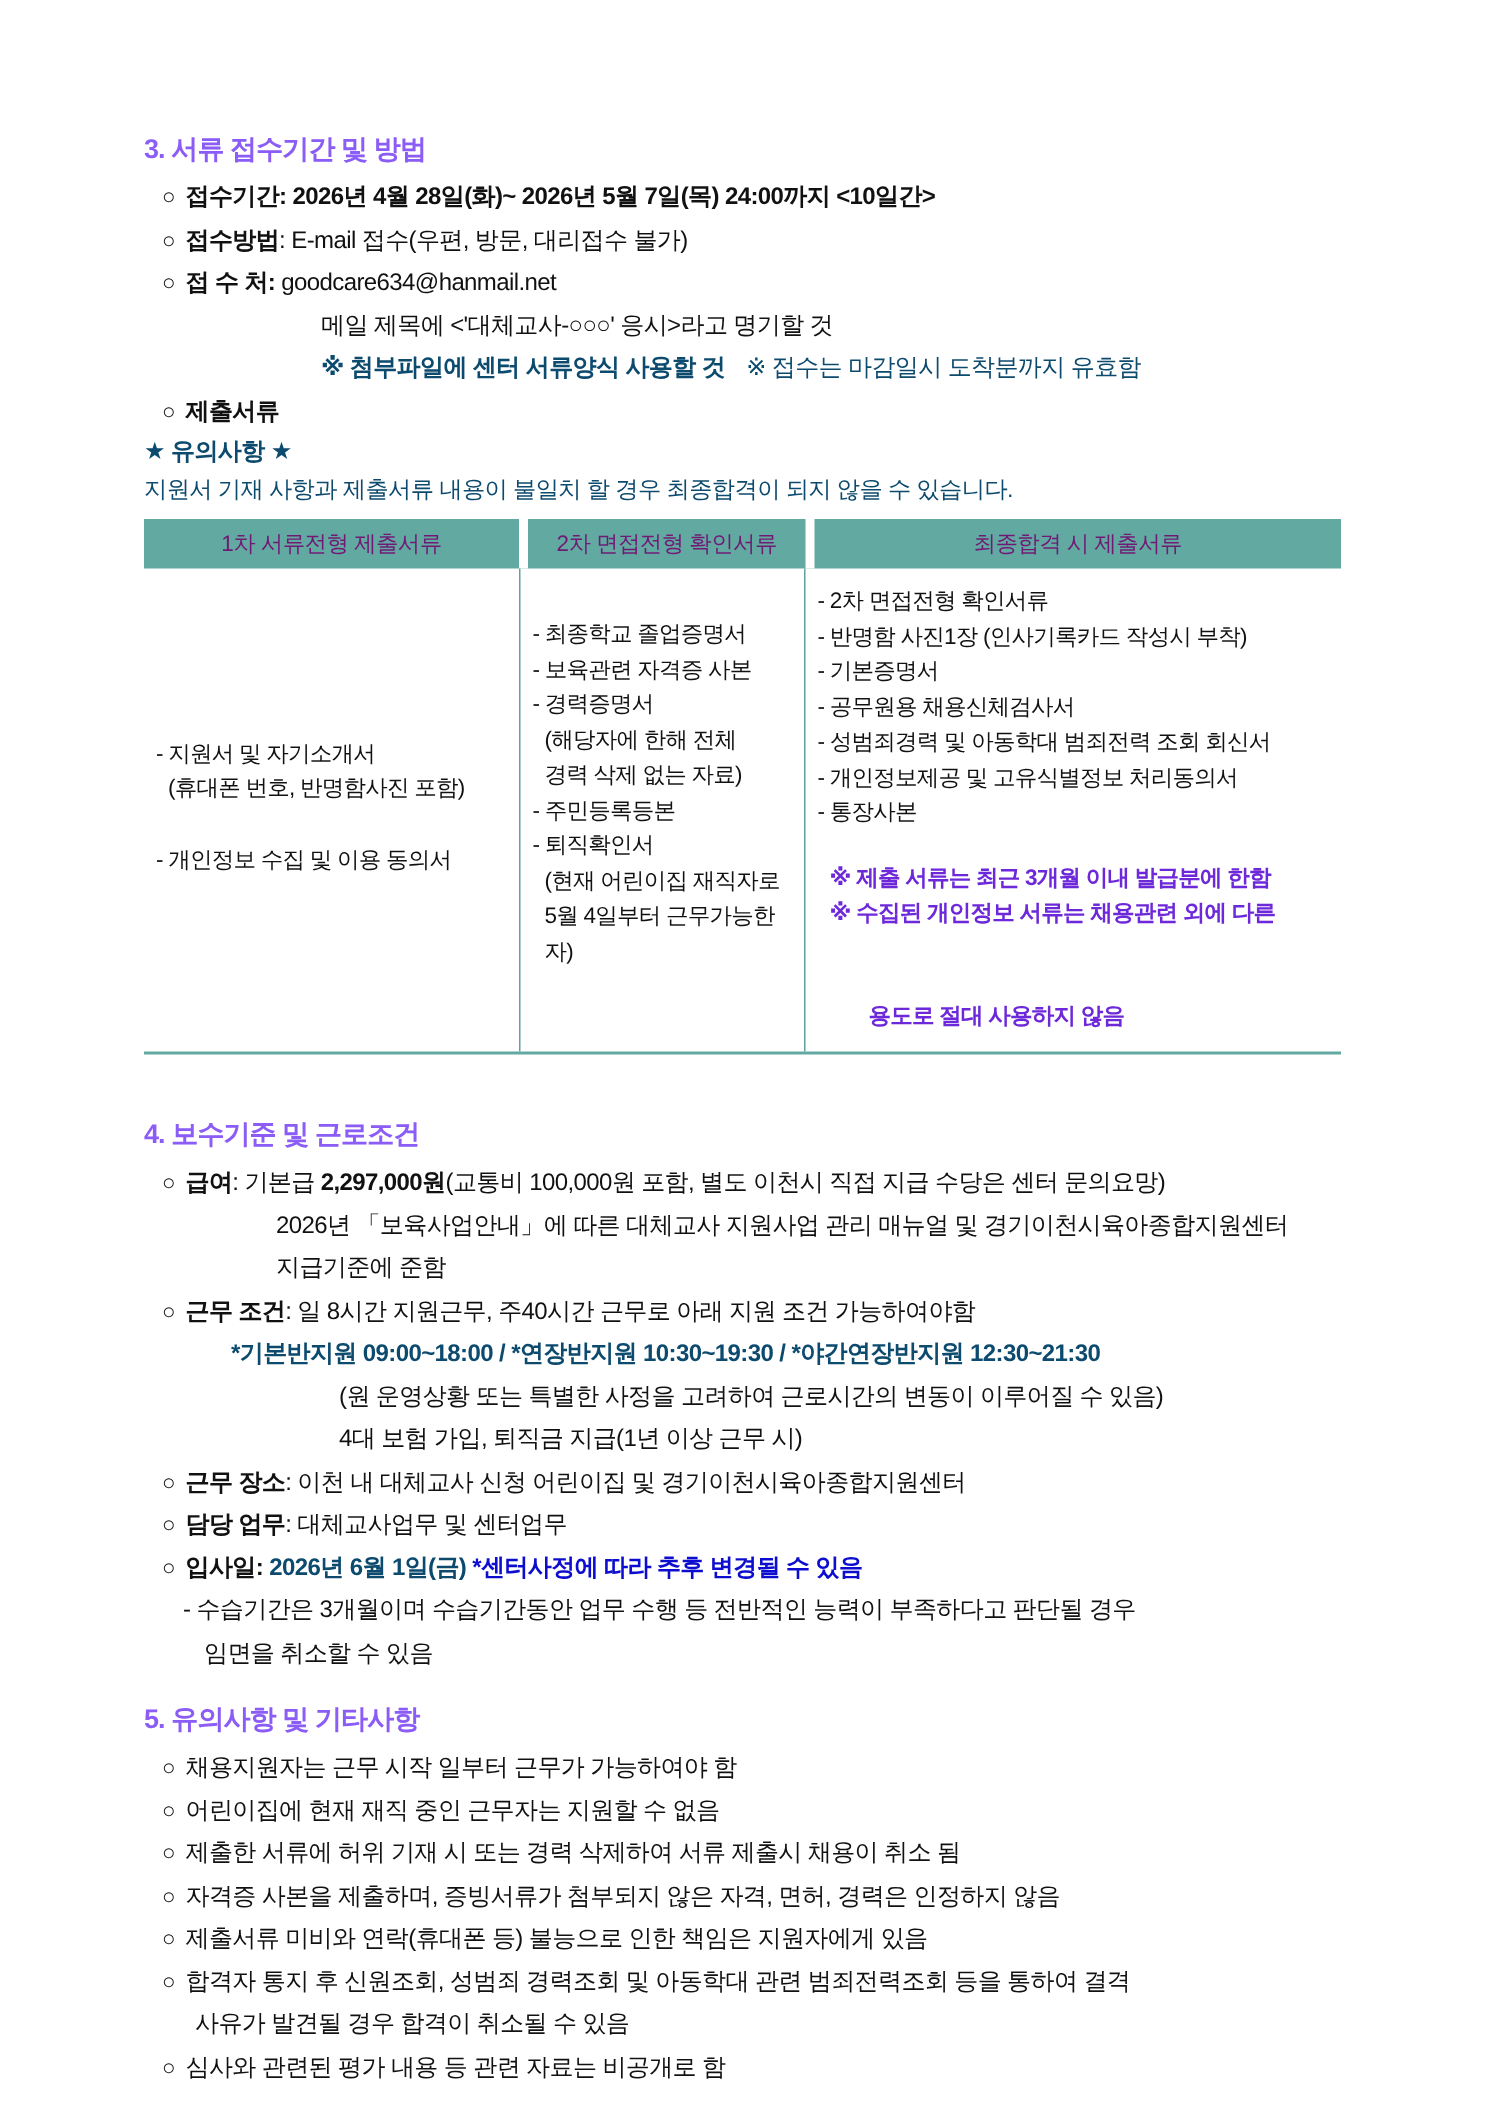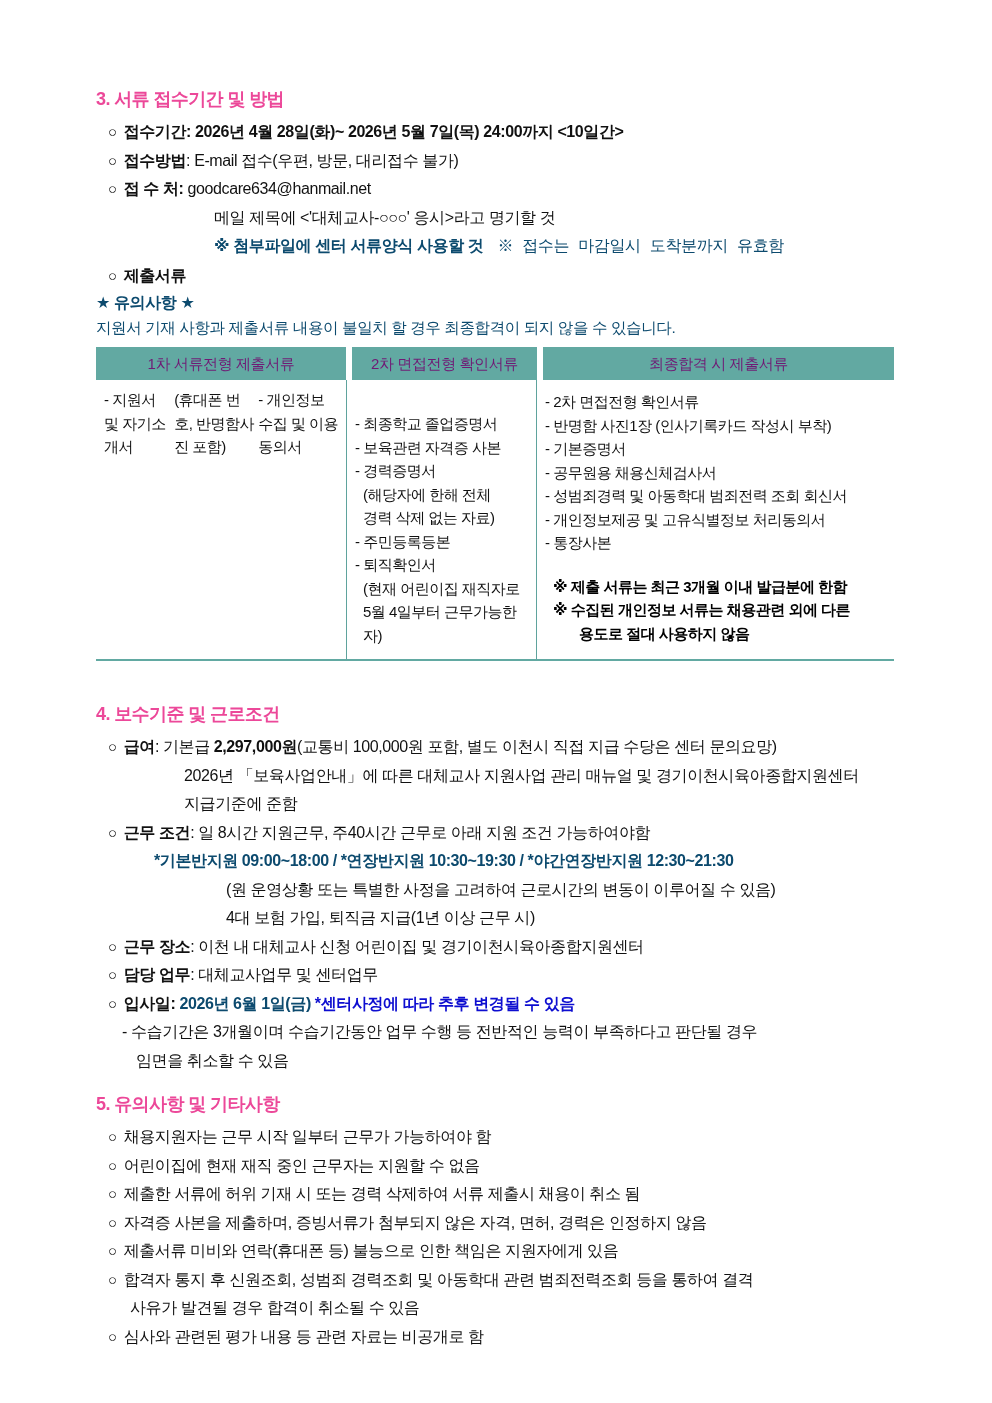--- a/index.html
+++ b/index.html
@@ -1,20 +1,20 @@
 <!DOCTYPE html>
 <html><head>
 <meta charset="utf-8">
 <style>
   * { margin:0; padding:0; box-sizing:border-box; }
   html,body { width:992px; height:1403px; background:#ffffff; overflow:hidden; }
   body { font-family:"Liberation Sans","DejaVu Sans",sans-serif; color:#111; position:relative; }
   .doc { position:absolute; left:96px; top:86px; width:806px; }
 
-  .h { font-size:18px; font-weight:700; letter-spacing:-0.6px; line-height:26px; color:#ec4899; }
+  .h { font-size:18px; font-weight:700; letter-spacing:-0.6px; line-height:26px; color:#8b5cf6; }
   .line { font-size:16px; line-height:28.5px; letter-spacing:-0.4px; white-space:nowrap; }
   .bl { padding-left:12px; }
   .bullet { display:inline-block; margin-right:7px; font-size:15px; }
   .b { font-weight:700; }
   .red { color:#0c4a6e; }
   .blue { color:#0d0dd0; }
   .sub { padding-left:118px; }
   .shift { padding-left:58px; }
   .paren { padding-left:130px; }
   .salcont { padding-left:88px; }
@@ -25,28 +25,28 @@
   .caution-text { font-size:15.5px; line-height:23px; letter-spacing:-0.4px; }
 
   
   .table { width:798px; margin-top:8px; }
   .thead { display:flex; background:#62a9a2; height:33px; }
   .th { font-size:15px; line-height:33px; text-align:center; letter-spacing:-0.4px; color:#701a75; }
   .th + .th { border-left:6px solid #ffffff; }
   .th1 { width:250px; } .th2 { width:191px; } .th3 { width:357px; }
   .tbody { display:flex; border-bottom:2px solid #62a9a2; min-height:266px; }
   .td { font-size:15px; line-height:23.5px; letter-spacing:-0.5px; padding:8px 4px 12px 8px; }
-  .td1 { width:250px; display:flex; flex-direction:row; justify-content:space-between; }
+  .td1 { width:250px; display:flex; flex-direction:column; justify-content:center; }
   .td2 { width:191px; border-left:1px solid #5fa39d; border-right:1px solid #5fa39d; padding-top:32px; }
   .td3 { width:357px; padding-top:10px; }
   .t-ind { padding-left:8px; }
   .gap24 { height:24px; }
   .gap20 { height:20px; }
-  .notes { font-weight:700; color:#000000; padding-left:8px; }
-  .notes .n-ind { padding-left:26px; }
+  .notes { font-weight:700; color:#6d28d9; padding-left:8px; }
+  .notes .n-ind { padding-left:26px;margin-top:45px; }
 
   .sec4 { margin-top:40px; }
   .sec5 { margin-top:16px; }
   .after-h { margin-top:6px; }
 </style>
 </head>
 <body>
 
 <div class="doc">
 
@@ -61,21 +61,21 @@
   </div>
 
   <div class="line bl">
     <span class="bullet">○</span><span class="b">접 수 처</span><span class="b">: </span><span>goodcare634@hanmail.net</span>
   </div>
 
   <div class="line sub">메일 제목에 &lt;'대체교사-○○○' 응시&gt;라고 명기할 것</div>
 
   <div class="line sub">
     <span class="red b">※ 첨부파일에 센터 서류양식 사용할 것</span>
-    <span class="red" style="margin-left:10px;font-family:Liberation Mono, monospace;">※ 접수는 마감일시 도착분까지 유효함</span>
+    <span class="red" style="margin-left:10px;">※ 접수는 마감일시 도착분까지 유효함</span>
   </div>
 
   <div class="line bl">
     <span class="bullet">○</span><span class="b">제출서류</span>
   </div>
 
   <div class="caution-title red">★ 유의사항 ★</div>
   <div class="caution-text red">지원서 기재 사항과 제출서류 내용이 불일치 할 경우 최종합격이 되지 않을 수 있습니다.</div>
 
   <div class="table">

